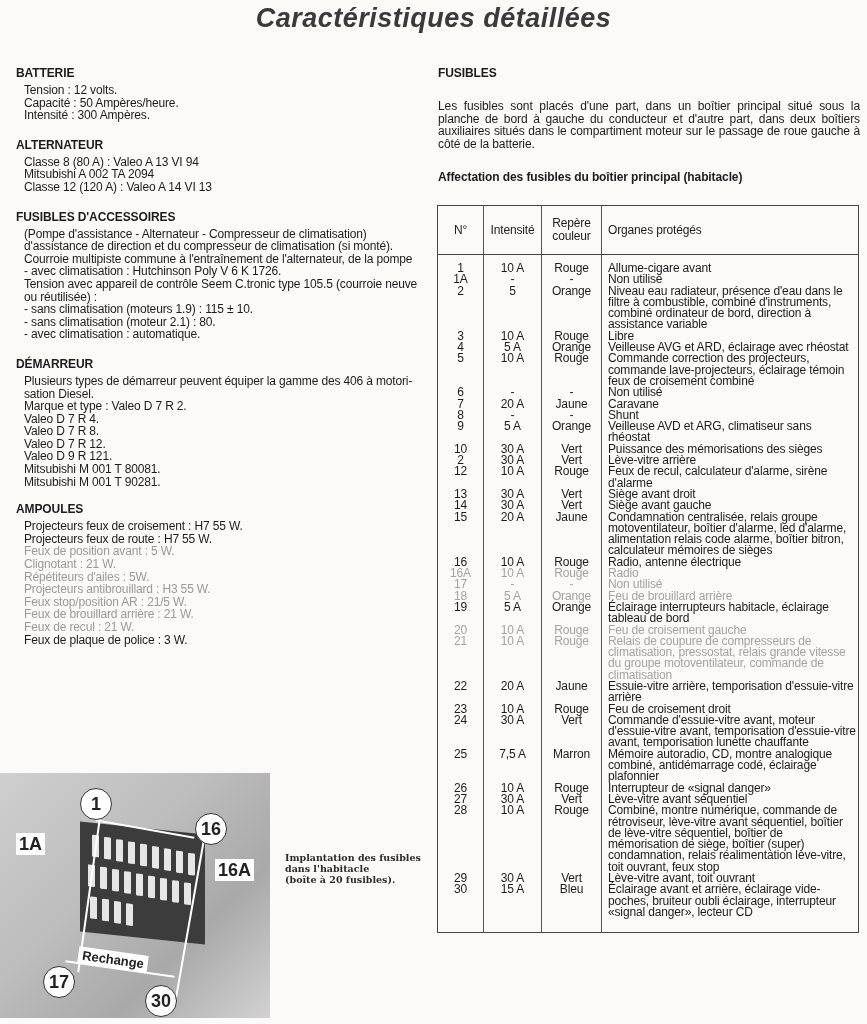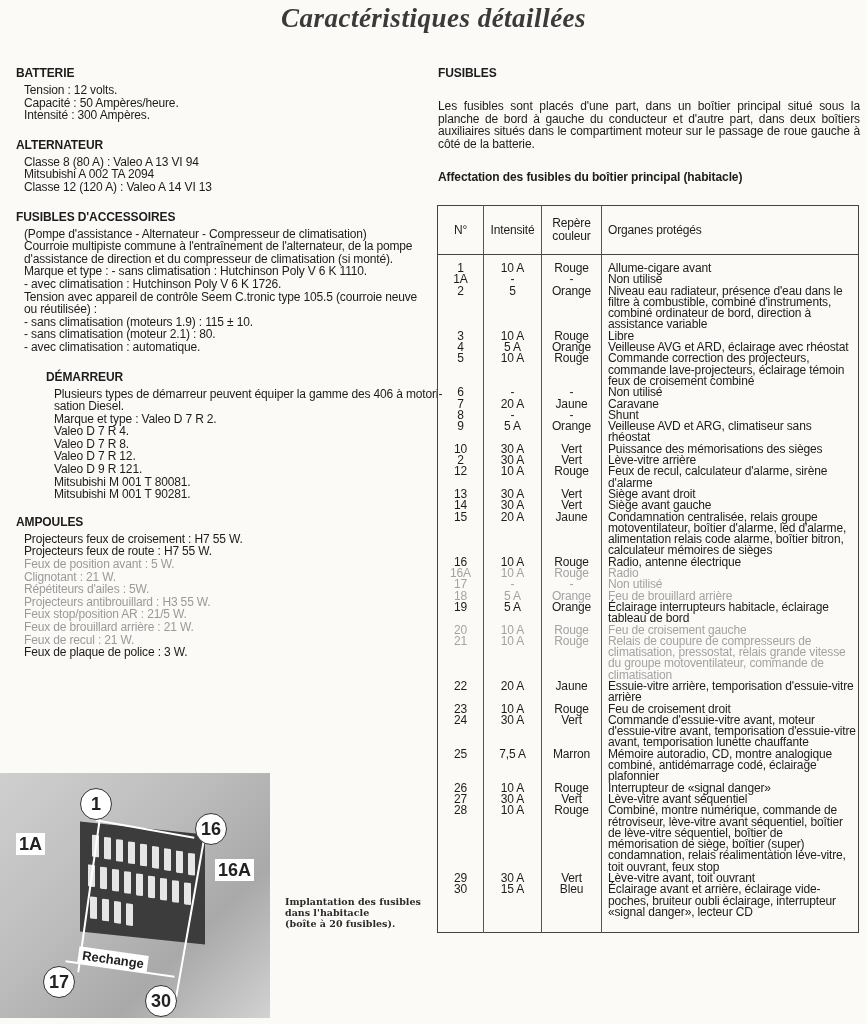--- a/index.html
+++ b/index.html
@@ -6,21 +6,21 @@
   body {
     width: 867px; height: 1024px; overflow: hidden;
     background: #fbfaf7;
     color: #1c1c1c;
     font-family: "Liberation Sans", sans-serif;
     position: relative;
   }
   .title {
     position: absolute; left: 0; top: 0; width: 867px; height: 40px;
     text-align: center;
-    font-family: Liberation Serif, serif;
+    font-family: Liberation Sans, sans-serif;
     font-style: italic; font-weight: bold;
     font-size: 27px; color: #3a3a3a; letter-spacing: 0.5px;
     line-height: 36px;
   }
   .left { position: absolute; left: 16px; top: 66px; width: 425px; }
   .sec-h {
     font-weight: bold; font-size: 12px; margin: 0 0 4px 0; line-height: 14px;
     letter-spacing: -0.1px;
   }
   .txt { font-size: 12px; line-height: 12.6px; letter-spacing: -0.15px; }
@@ -80,21 +80,21 @@
     position: absolute; background: #fff; font-weight: bold; font-size: 18px;
     padding: 0 3px; line-height: 22px; color: #222;
   }
   .photo .rech {
     position: absolute; left: 78px; top: 178px; background: #fff;
     font-weight: bold; font-size: 13px; padding: 1px 4px; transform: rotate(8deg);
     color: #222;
   }
   .photo .line { position: absolute; background: #fff; }
   .caption {
-    position: absolute; left: 285px; top: 896px; width: 140px;
+    position: absolute; left: 285px; top: 852px; width: 140px;
     font-family: "DejaVu Serif", serif; font-size: 9.5px; line-height: 11px;
     font-weight: bold; color: #2a2a2a;
   }
 </style>
 </head>
 <body>
 
 <div class="title">Caractéristiques détaillées</div>
 
 <div class="left">
@@ -113,33 +113,32 @@
       <div>Classe 8 (80 A) : Valeo A 13 VI 94</div>
       <div class="indent1">Mitsubishi A 002 TA 2094</div>
       <div>Classe 12 (120 A) : Valeo A 14 VI 13</div>
     </div>
   </div>
 
   <div class="sec" style="margin-top:16px;">
     <div class="sec-h">FUSIBLES D'ACCESSOIRES</div>
     <div class="txt">
       <div>(Pompe d'assistance - Alternateur - Compresseur de climatisation)</div>
+      <div>d'assistance de direction et du compresseur de climatisation (si monté).</div>
       <div>Courroie multipiste commune à l'entraînement de l'alternateur, de la pompe</div>
-      <div>d'assistance de direction et du compresseur de climatisation (si monté).</div>
-      <div>Marque et type : - sans climatisation : Hutchinson Poly V 6 K 1110.</div>
       <div class="indent1">- avec climatisation : Hutchinson Poly V 6 K 1726.</div>
       <div>Tension avec appareil de contrôle Seem C.tronic type 105.5 (courroie neuve</div>
       <div>ou réutilisée) :</div>
       <div>- sans climatisation (moteurs 1.9) : 115 ± 10.</div>
       <div>- sans climatisation (moteur 2.1) : 80.</div>
       <div>- avec climatisation : automatique.</div>
     </div>
   </div>
 
-  <div class="sec" style="margin-top:16px;margin-left:30px;">
+  <div class="sec" style="margin-top:16px;">
     <div class="sec-h">DÉMARREUR</div>
     <div class="txt">
       <div>Plusieurs types de démarreur peuvent équiper la gamme des 406 à motori-</div>
       <div>sation Diesel.</div>
       <div>Marque et type : Valeo D 7 R 2.</div>
       <div class="indent2">Valeo D 7 R 4.</div>
       <div class="indent2">Valeo D 7 R 8.</div>
       <div class="indent2">Valeo D 7 R 12.</div>
       <div class="indent2">Valeo D 9 R 121.</div>
       <div class="indent2">Mitsubishi M 001 T 80081.</div>

